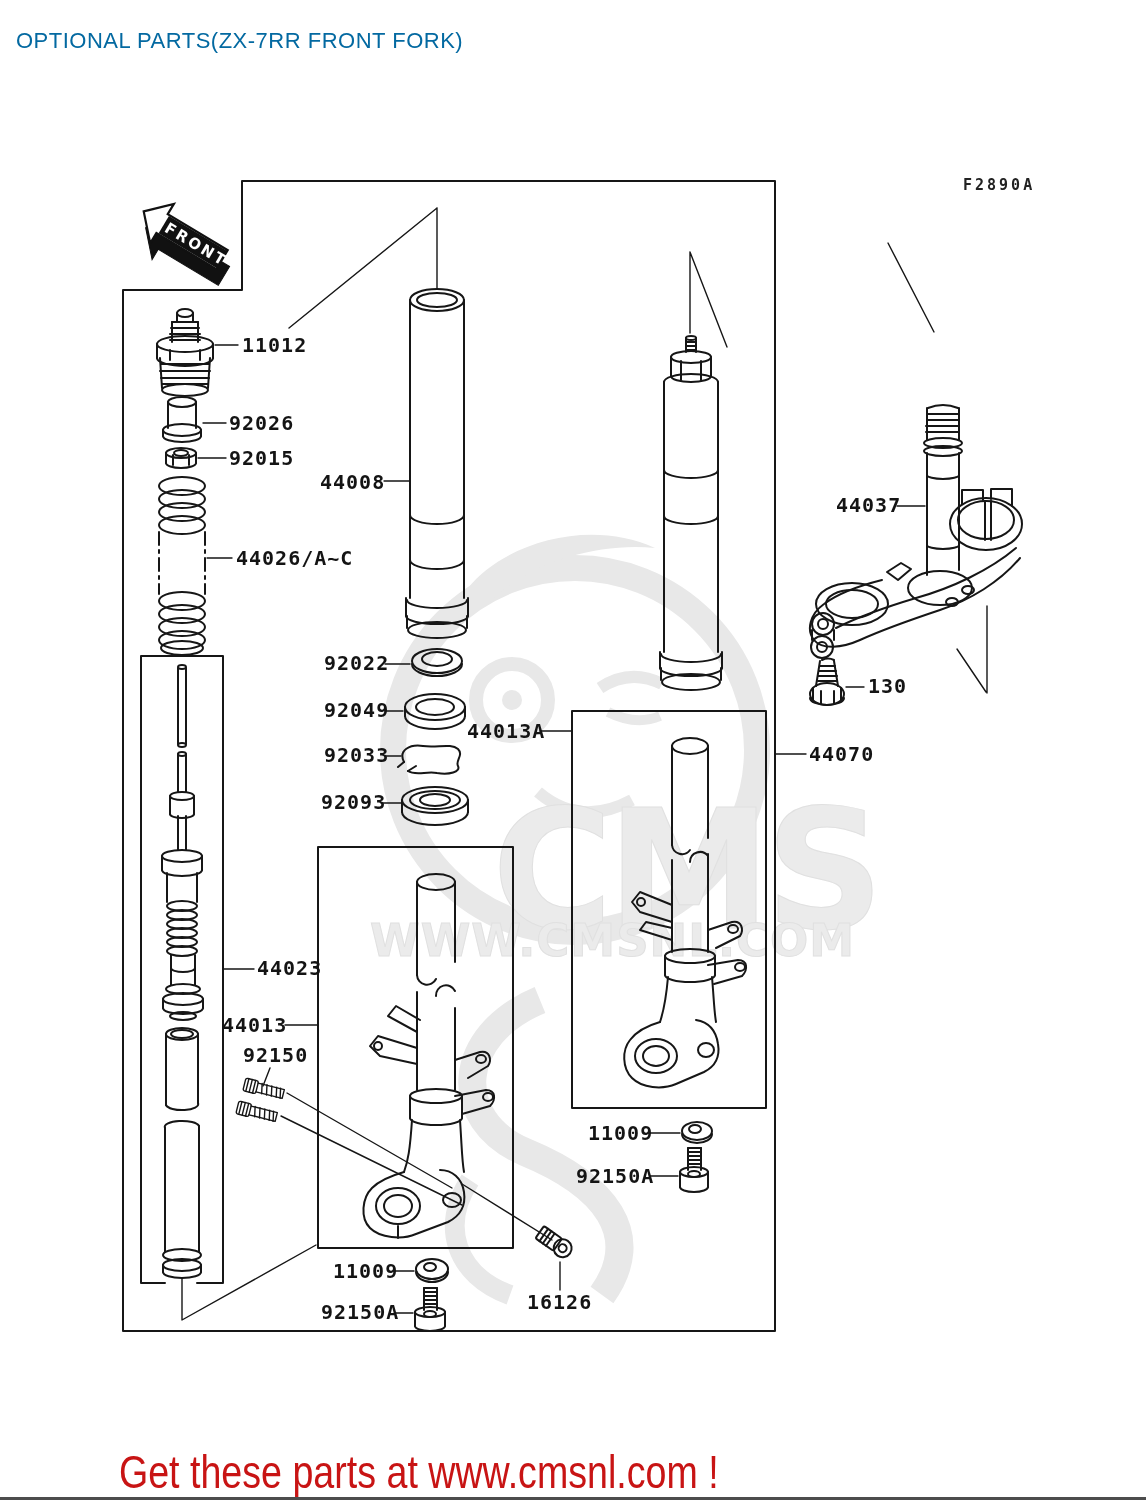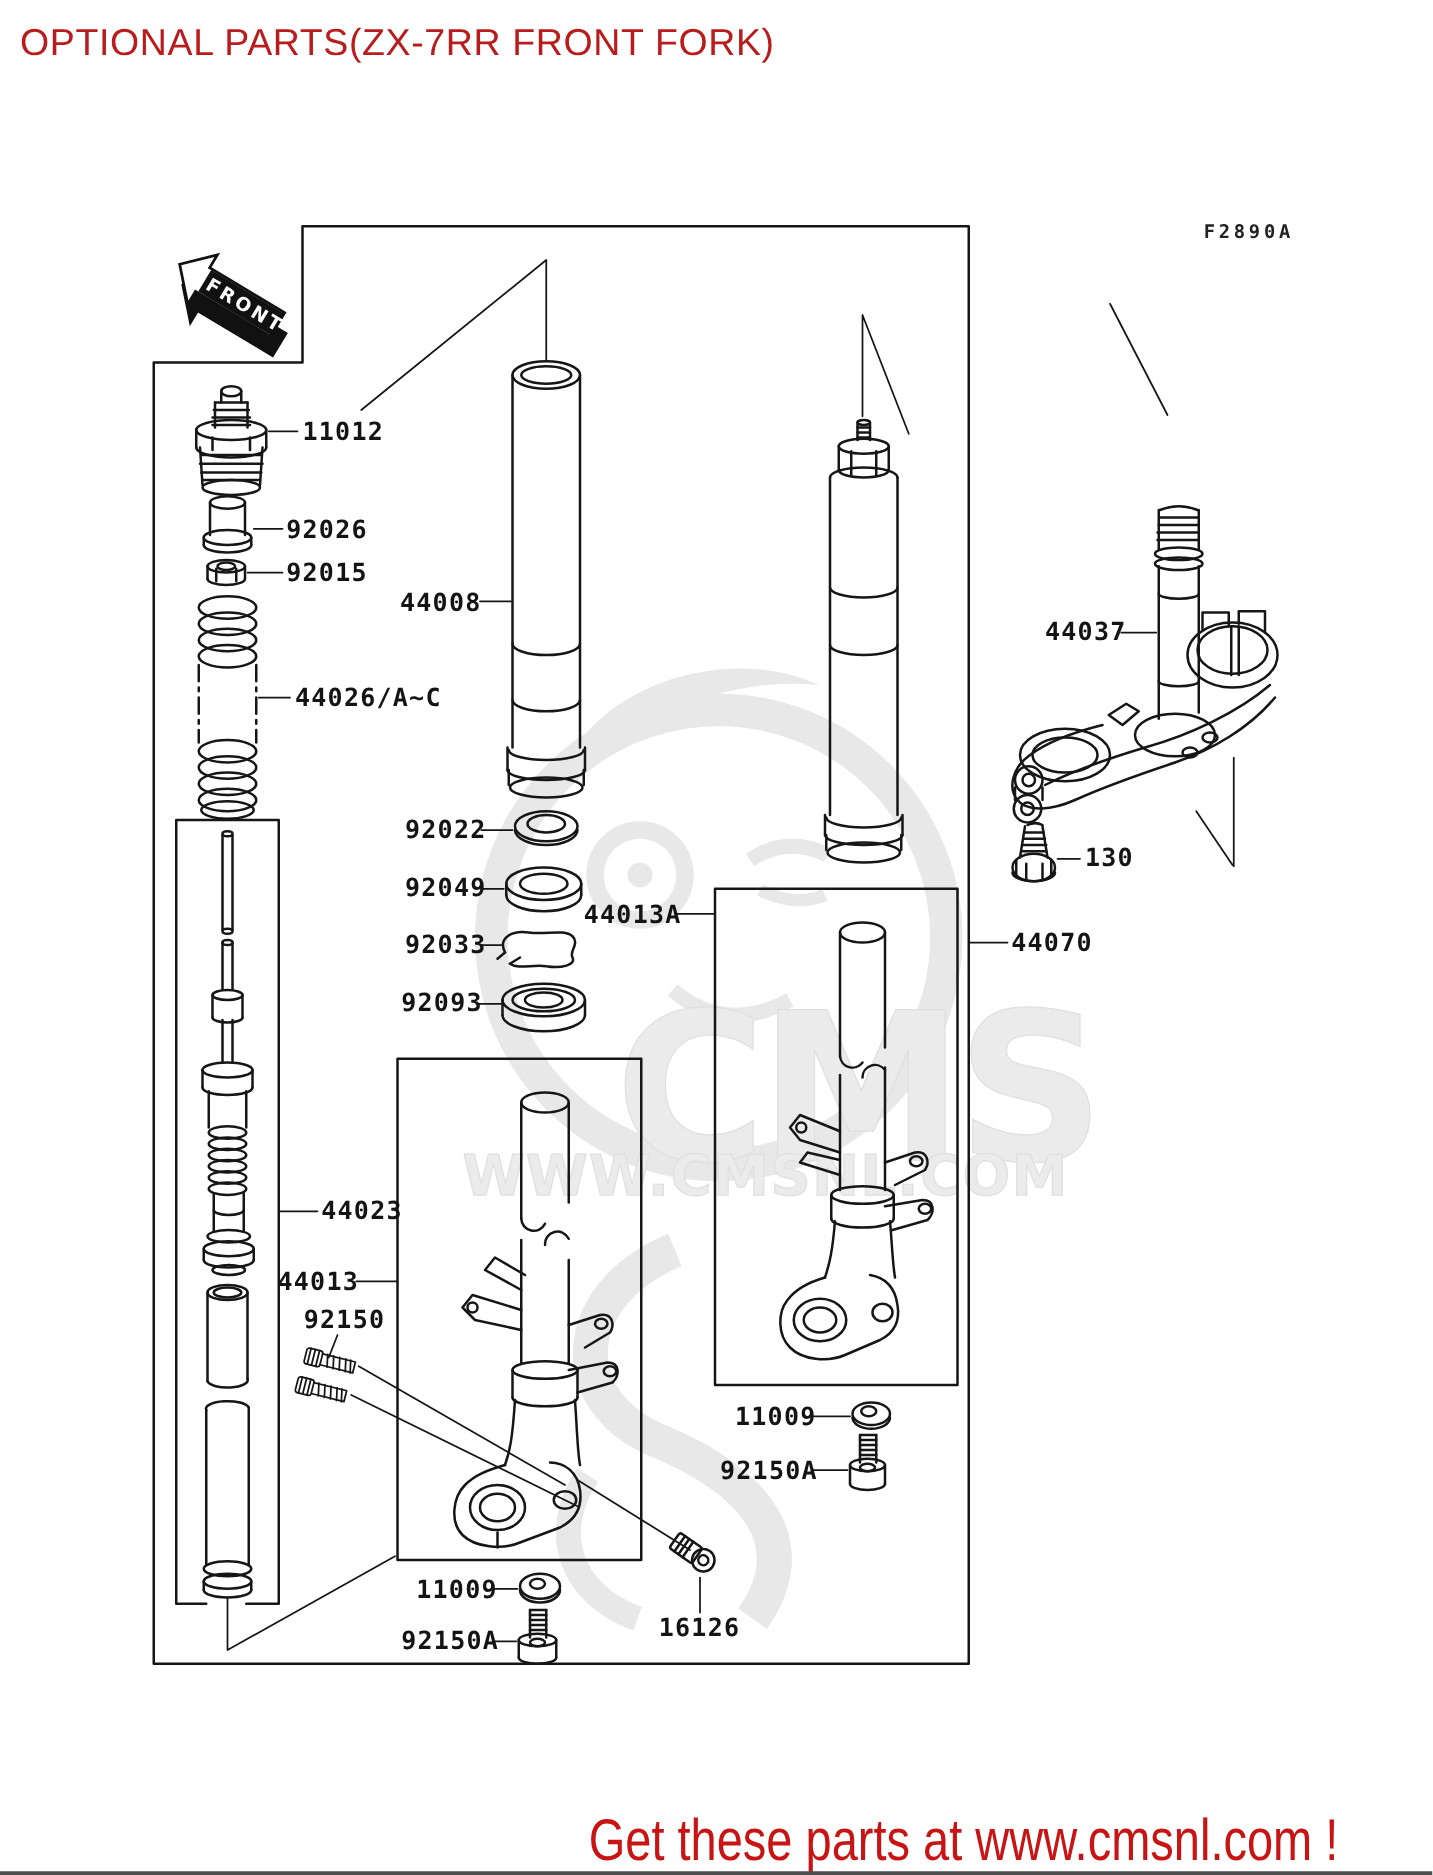--- a/index.html
+++ b/index.html
@@ -1,22 +1,22 @@
 <!DOCTYPE html>
 <html><head>
 <meta charset="utf-8">
 <style>
   html,body{margin:0;padding:0;}
   body{
     width:1146px;height:1500px;position:relative;background:#ffffff;
     font-family:"Liberation Sans", sans-serif;overflow:hidden;
   }
   .page-title{
-    position:absolute;left:16px;top:18px;margin:0;
-    font-size:30px;font-weight:500;color:#b91c1c;letter-spacing:.5px;
+    position:absolute;left:16px;top:28px;margin:0;
+    font-size:22px;font-weight:500;color:#0369a1;letter-spacing:.5px;
     font-family:"Liberation Sans", sans-serif;
   }
   svg text{user-select:none;}
   .lbl{
     font-family:"DejaVu Sans Mono", monospace;
     font-size:20px;font-weight:bold;fill:#141414;letter-spacing:1px;
   }
   .figcode{
     font-family:"DejaVu Sans Mono", monospace;
     font-size:15px;font-weight:bold;fill:#222;letter-spacing:3px;
@@ -26,21 +26,21 @@
   .wm{stroke:#e8e8e8;fill:none;}
   .wmtext{
     font-family:"DejaVu Sans", sans-serif;font-weight:bold;
     fill:#ebebeb;stroke:#e0e0e0;stroke-width:1;
   }
   .front-text{
     font-family:"DejaVu Sans", sans-serif;font-weight:bold;
     font-size:15px;fill:#ffffff;letter-spacing:2.5px;
   }
   .footer{
-    position:absolute;left:0;right:0;top:1444px;text-align:right;margin-left:44px;
+    position:absolute;left:0;right:0;top:1444px;text-align:left;margin-left:44px;
   }
   .footer .msg{
     display:inline-block;transform:scaleX(0.8);transform-origin:50% 50%;
     font-size:47px;color:#c81414;font-family:"Liberation Sans", sans-serif;
     white-space:nowrap;
   }
   .bottom-strip{
     position:absolute;left:0;bottom:0;width:100%;height:3px;background:#4d4d4d;
   }
 </style>

